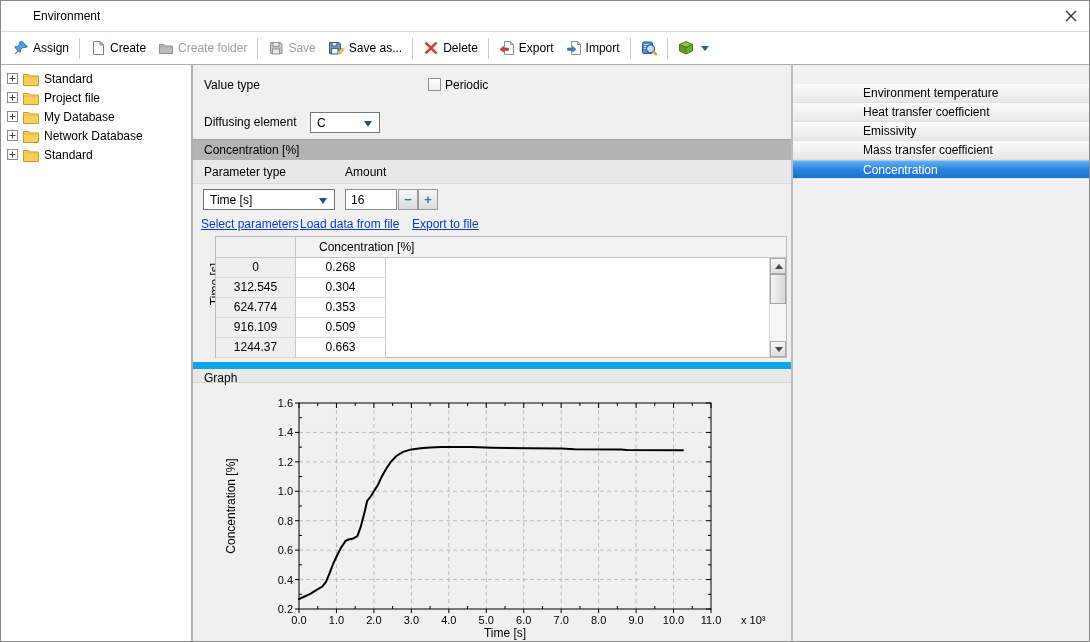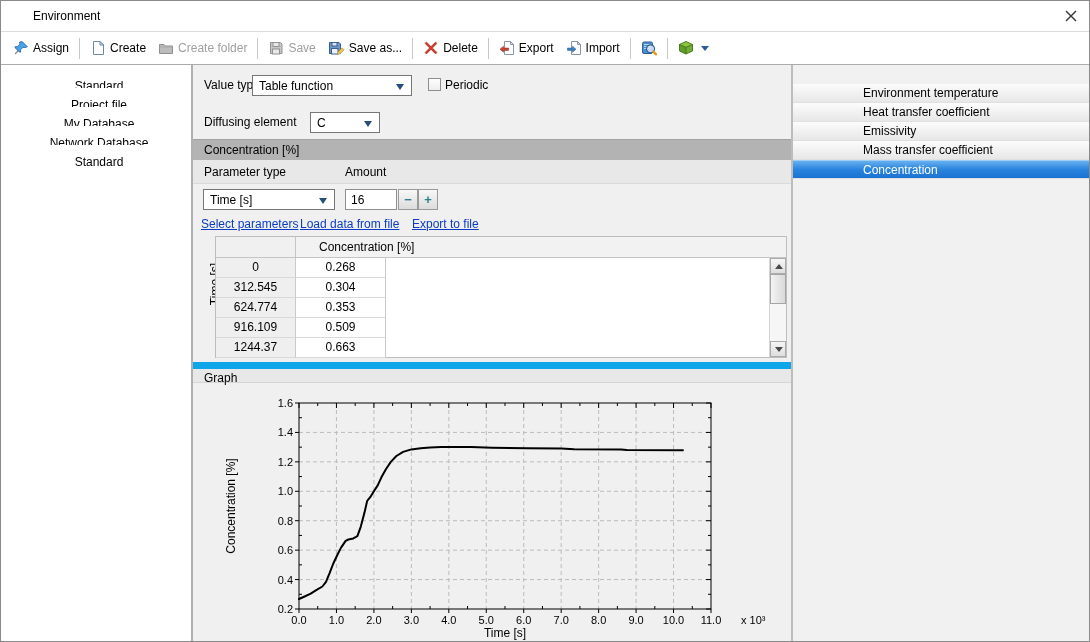--- a/index.html
+++ b/index.html
@@ -12,21 +12,21 @@
   
   .toolbar{height:32px;border-bottom:1px solid #ababab;display:flex;align-items:center;padding-left:6px;background:#fff;}
   .tbtn{display:flex;align-items:center;gap:4px;padding:3px 6px;white-space:nowrap;}
   .tbtn.disabled span{color:#9f9f9f;}
   .tsep{width:1px;height:21px;background:#c9c9c9;margin:0 4px;flex:none;}
   .caret-down{width:0;height:0;border-left:4px solid transparent;border-right:4px solid transparent;border-top:5px solid #2d5b94;margin-left:3px;}
   
   .content{position:absolute;top:64px;left:0;right:0;bottom:0;display:flex;}
   .sidebar{width:190px;background:#fff;border-right:2px solid #b0b0b0;position:relative;flex:none;}
   .treeline{position:absolute;left:12px;top:13px;height:77px;border-left:1px dotted #9a9a9a;}
-  .titem{position:absolute;left:0;height:19px;display:flex;align-items:center;gap:5px;padding-left:6px;width:100%;box-sizing:border-box;background:#fff;flex-direction:column;}
+  .titem{position:absolute;left:0;height:19px;display:flex;align-items:center;gap:5px;padding-left:6px;width:100%;box-sizing:border-box;background:#fff;}
   .main{width:598px;position:relative;background:#f0f0f0;flex:none;}
   .rightpanel{flex:1;background:#f1f1f1;border-left:2px solid #bdbdbd;position:relative;}
   
   .lbl{position:absolute;white-space:nowrap;}
   .dd{position:absolute;height:21px;box-sizing:border-box;border:1px solid #767676;background:#fff;display:flex;align-items:center;padding:0 6px;}
   .dd .dd-caret{position:absolute;right:7px;top:8px;width:0;height:0;border-left:4px solid transparent;border-right:4px solid transparent;border-top:6px solid #254e7b;}
   .checkbox{position:absolute;width:13px;height:13px;box-sizing:border-box;border:1px solid #8f8f8f;background:linear-gradient(#fdfdfd,#eee);}
   .txtinput{position:absolute;height:21px;width:52px;box-sizing:border-box;border:1px solid #8f8f8f;padding:0 5px;font:12px "Liberation Sans",sans-serif;background:#fff;}
   .spinbtn{position:absolute;width:20px;height:21px;box-sizing:border-box;border:1px solid #9a9a9a;background:linear-gradient(#f8f8f8,#dcdcdc);
     color:#2e7f8e;font-weight:bold;font-size:13px;text-align:center;line-height:19px;}
@@ -226,24 +226,20 @@
             <path d="M.5 2.5h5l1.5 1.5h8.5v9.5H.5z" fill="#fbce54" stroke="#c9992e"></path>
             <path d="M.5 5h15" stroke="#e9b945"></path>
           </svg>
         <span>Standard</span>
       </div>
     </div>
 
     <div class="main">
 
       <span class="lbl" style="left:11px;top:13px;">Value type</span>
-      <div class="dd" style="left:59px;top:10px;width:160px;">
-        <span>Table function</span>
-        <span class="dd-caret"></span>
-      </div>
       <span class="checkbox" style="left:235px;top:13px;"></span>
       <span class="lbl" style="left:252px;top:13px;">Periodic</span>
 
       <span class="lbl" style="left:11px;top:50px;">Diffusing element</span>
       <div class="dd" style="left:117px;top:47px;width:70px;">
         <span>C</span>
         <span class="dd-caret"></span>
       </div>
 
       <div class="secbar" style="top:74px;">

